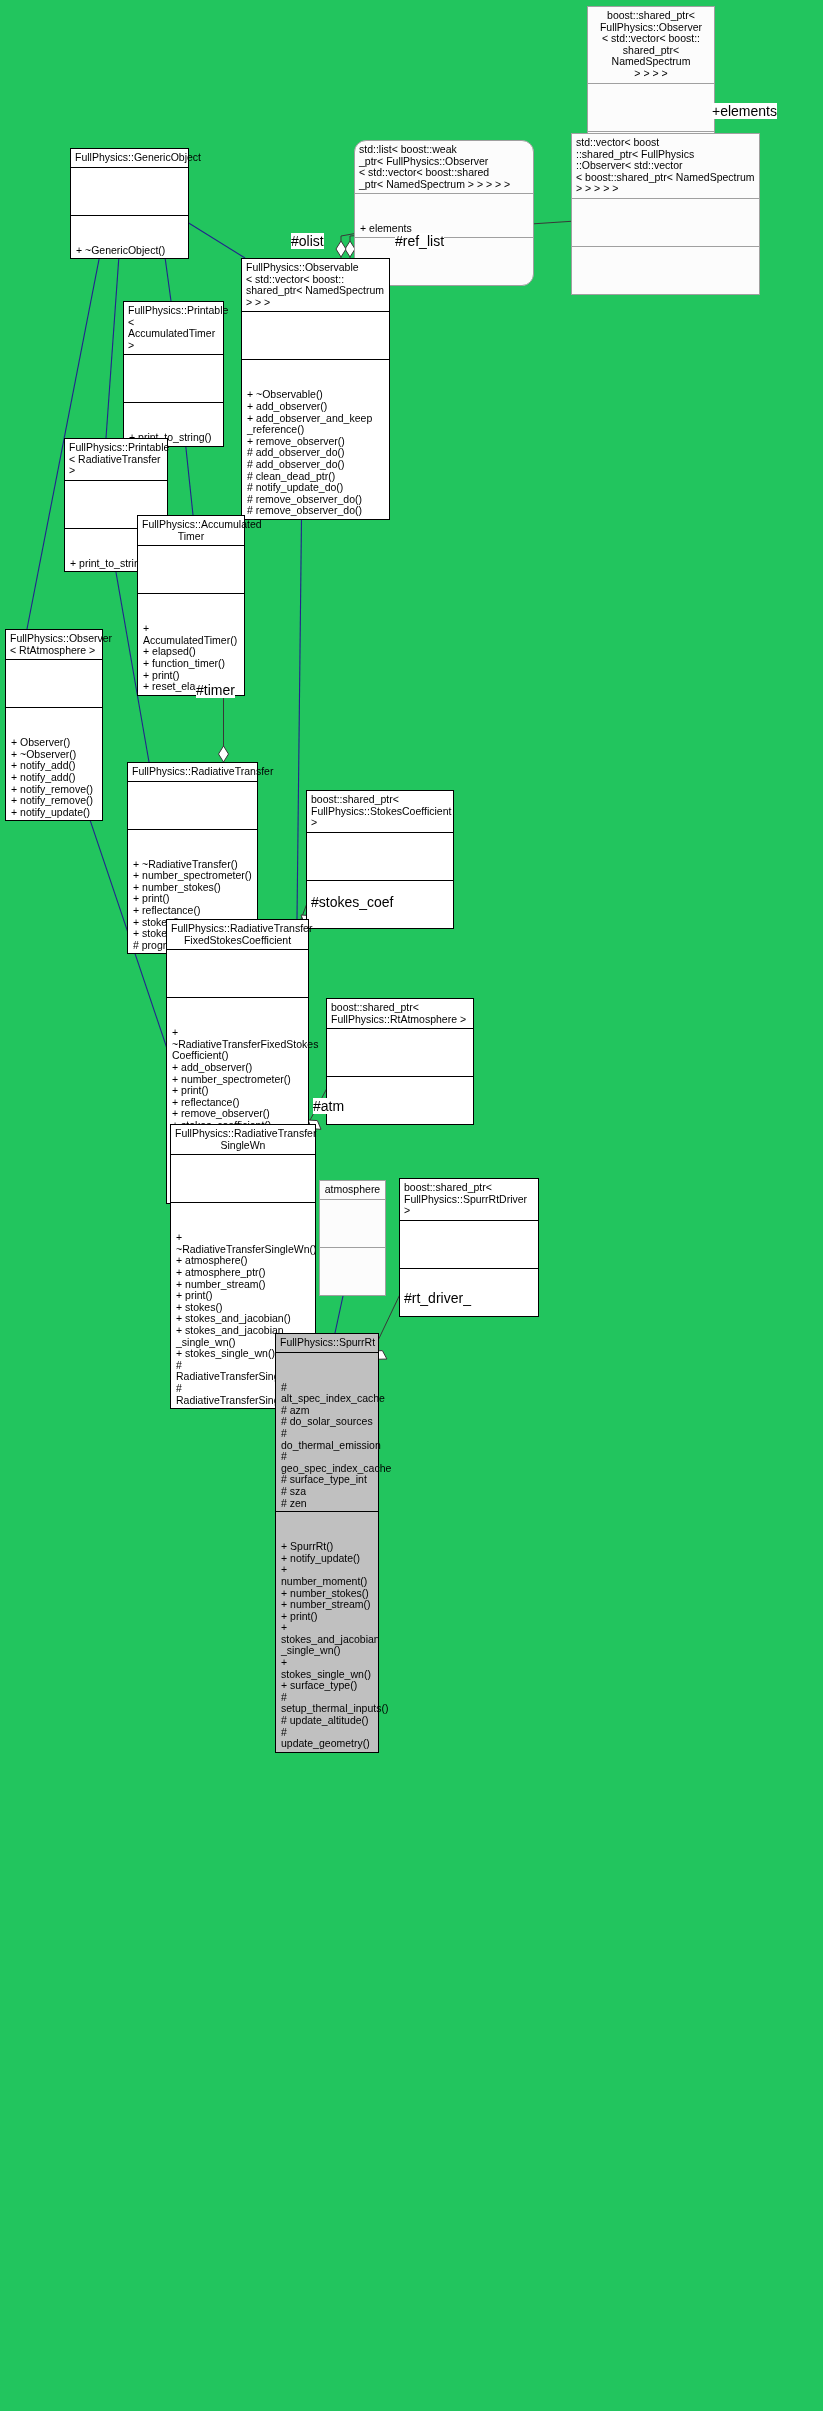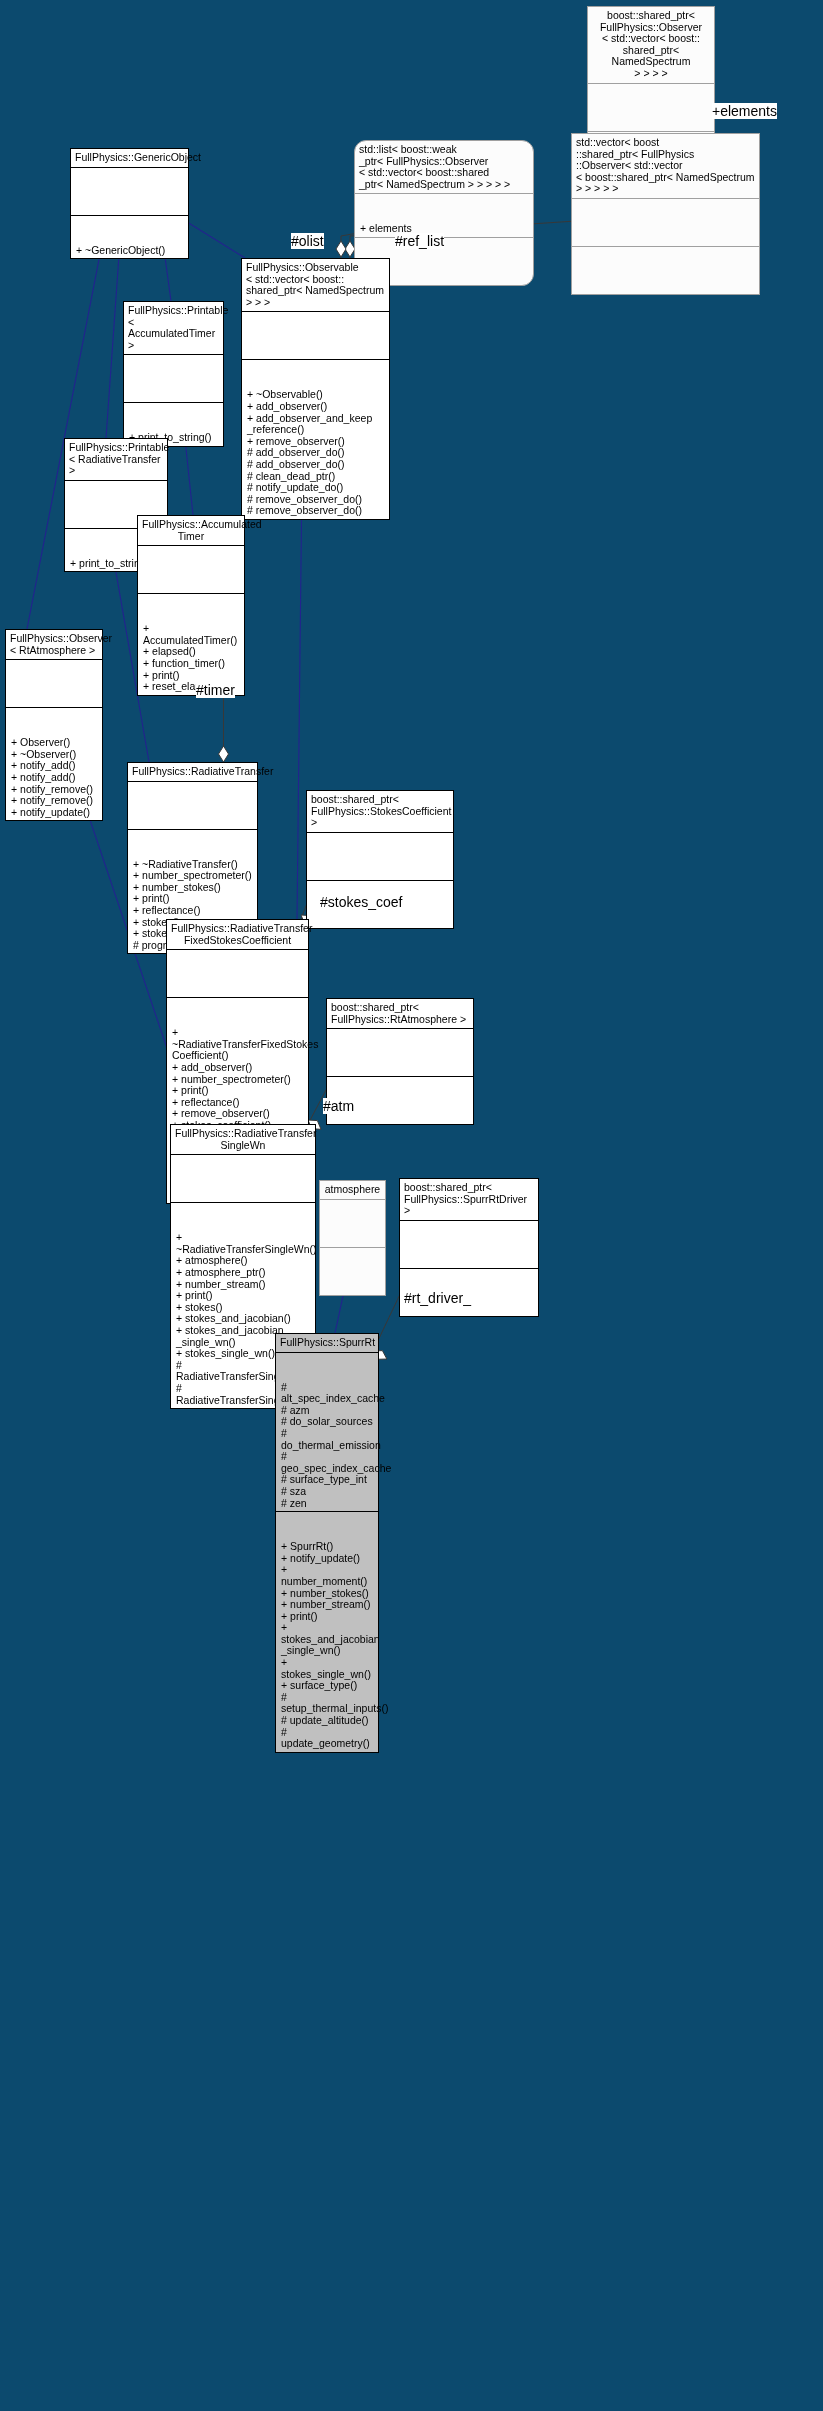--- a/index.html
+++ b/index.html
@@ -1,17 +1,17 @@
 <!DOCTYPE html>
 <html><head>
 <meta charset="utf-8">
 <style>
   html,body{margin:0;padding:0;background:#ffffff;}
   body{font-family:"Liberation Sans","DejaVu Sans",sans-serif;}
-  #canvas{position:relative;width:823px;height:2411px;overflow:hidden;background:#0c4a6e;}
+  #canvas{position:relative;width:823px;height:2411px;overflow:hidden;background:#22c55e;}
   svg.edges{position:absolute;left:0;top:0;width:823px;height:2411px;pointer-events:none;}
   .node{position:absolute;box-sizing:border-box;background:#ffffff;border:1px solid #000;
         font-size:10.5px;line-height:11.6px;color:#000;}
   .node.gray{background:#c0c0c0;border:1px solid #000;}
   .node.tmpl{border:1px solid #a0a0a0;background:#fcfcfc;}
   .node .title{padding:3px 4px 3px 4px;text-align:center;white-space:pre-line;}
   .node .title.left{text-align:left;}
   .node .sep{border-top:1px solid #000;height:0;}
   .node.tmpl .sep{border-top:1px solid #a0a0a0;}
   .node .sec{padding:2px 4px 2px 5px;white-space:pre-line;min-height:10px;margin-top:27px;}
@@ -197,21 +197,21 @@
 
   <div class="node" style="left:306px;top:790px;width:148px;">
     <div class="title left">boost::shared_ptr&lt;
 FullPhysics::StokesCoefficient &gt;</div>
     <div class="sep"></div>
     <div class="sec empty"></div>
     <div class="sep"></div>
     <div class="sec empty"></div>
   </div>
 
-  <div class="edgelabel" style="left:320px;top:894px;text-align:center;">#stokes_coef</div>
+  <div class="edgelabel" style="left:311px;top:894px;text-align:center;">#stokes_coef</div>
 
   <div class="node" style="left:166px;top:919px;width:143px;">
     <div class="title">FullPhysics::RadiativeTransfer
 FixedStokesCoefficient</div>
     <div class="sep"></div>
     <div class="sec empty"></div>
     <div class="sep"></div>
     <div class="sec">+ ~RadiativeTransferFixedStokes
 Coefficient()
 + add_observer()
@@ -228,21 +228,21 @@
 
   <div class="node" style="left:326px;top:998px;width:148px;">
     <div class="title left">boost::shared_ptr&lt;
 FullPhysics::RtAtmosphere &gt;</div>
     <div class="sep"></div>
     <div class="sec empty"></div>
     <div class="sep"></div>
     <div class="sec empty"></div>
   </div>
 
-  <div class="edgelabel" style="left:323px;top:1098px;text-align:right;">#atm</div>
+  <div class="edgelabel" style="left:313px;top:1098px;text-align:right;">#atm</div>
 
   <div class="node" style="left:170px;top:1124px;width:146px;">
     <div class="title">FullPhysics::RadiativeTransfer
 SingleWn</div>
     <div class="sep"></div>
     <div class="sec empty"></div>
     <div class="sep"></div>
     <div class="sec">+ ~RadiativeTransferSingleWn()
 + atmosphere()
 + atmosphere_ptr()

